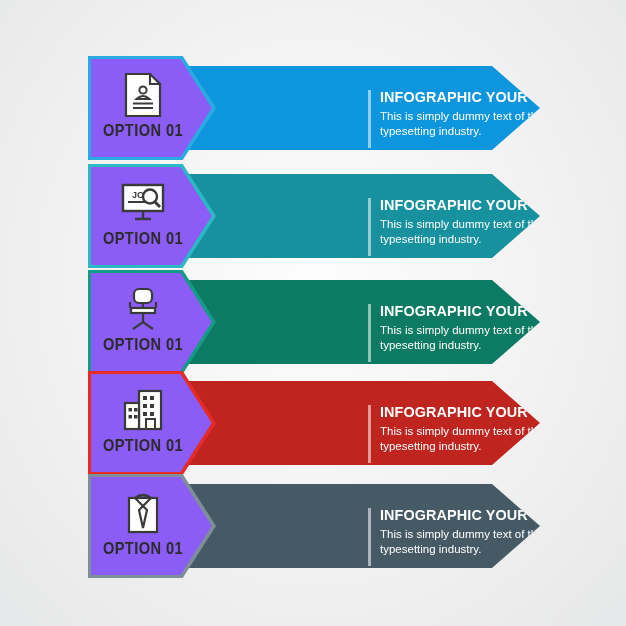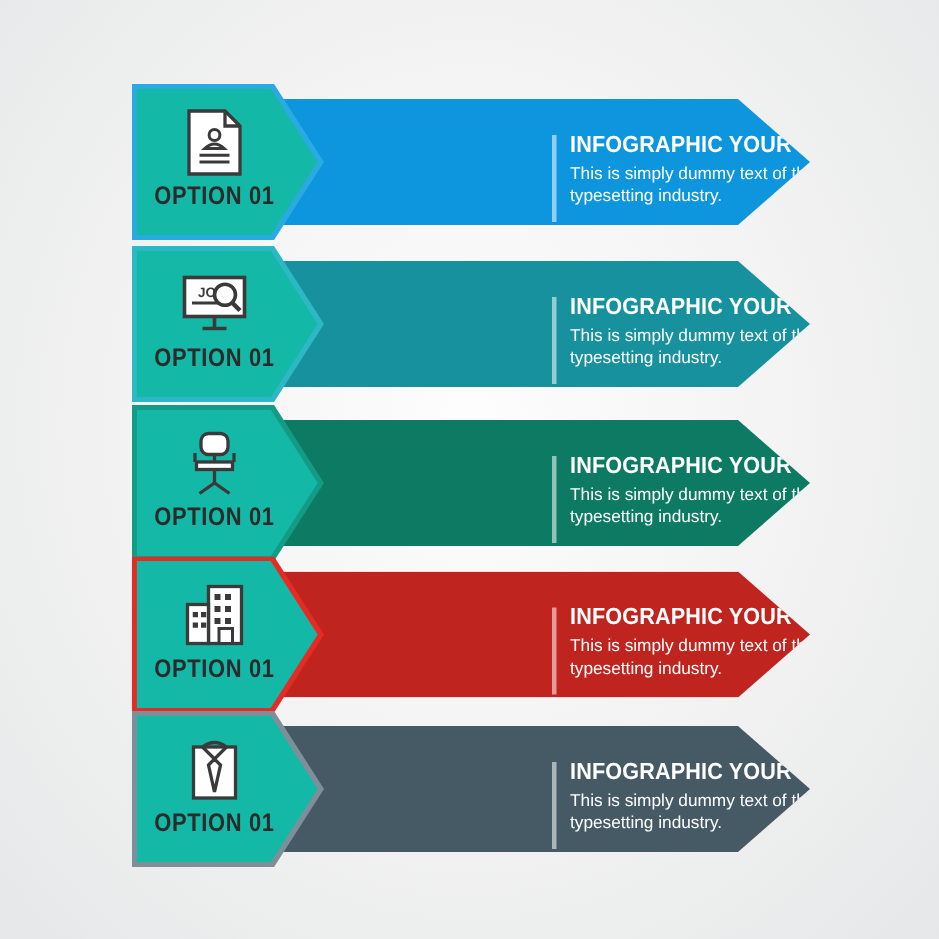--- a/index.html
+++ b/index.html
@@ -45,21 +45,21 @@
     width: 128px;
     height: 104px;
     clip-path: polygon(0 0, 74% 0, 100% 50%, 74% 100%, 0 100%);
   }
   .card-inner {
     position: absolute;
     left: 3px;
     top: 3px;
     width: 122px;
     height: 98px;
-    background: #14b8a6;
+    background: #8b5cf6;
     clip-path: polygon(0 0, 73.3% 0, 99% 50%, 73.3% 100%, 0 100%);
   }
 
   .icon-wrap {
     position: absolute;
     left: 16px;
     top: 10px;
     width: 72px;
     height: 52px;
     display: flex;

